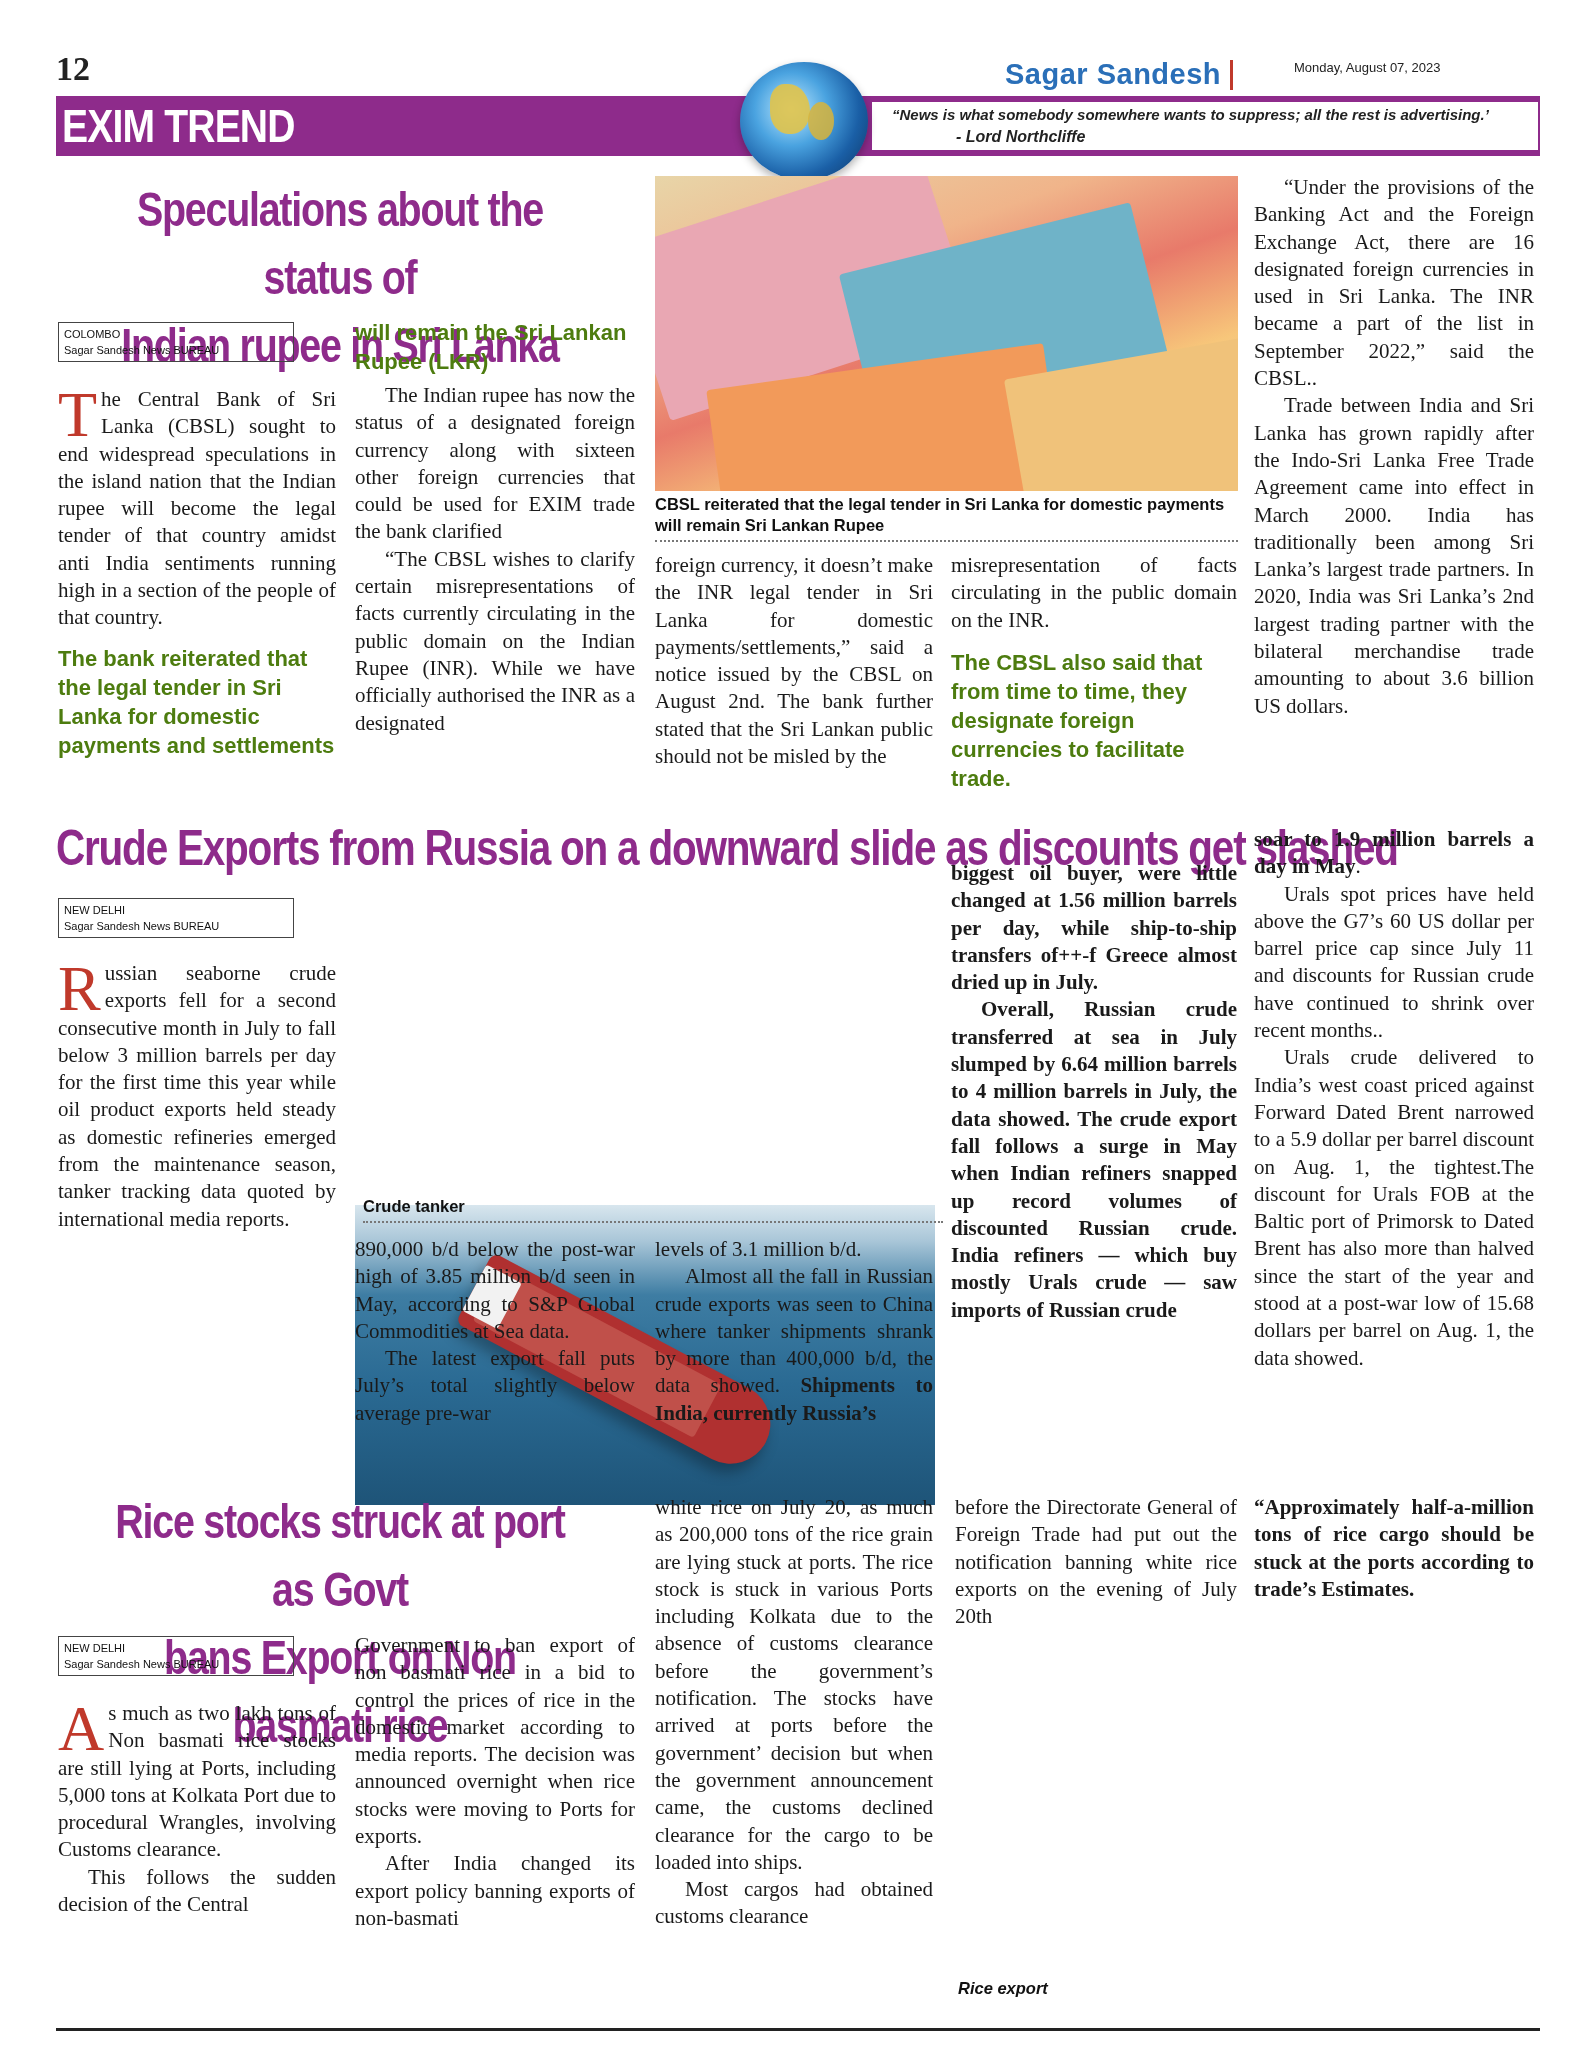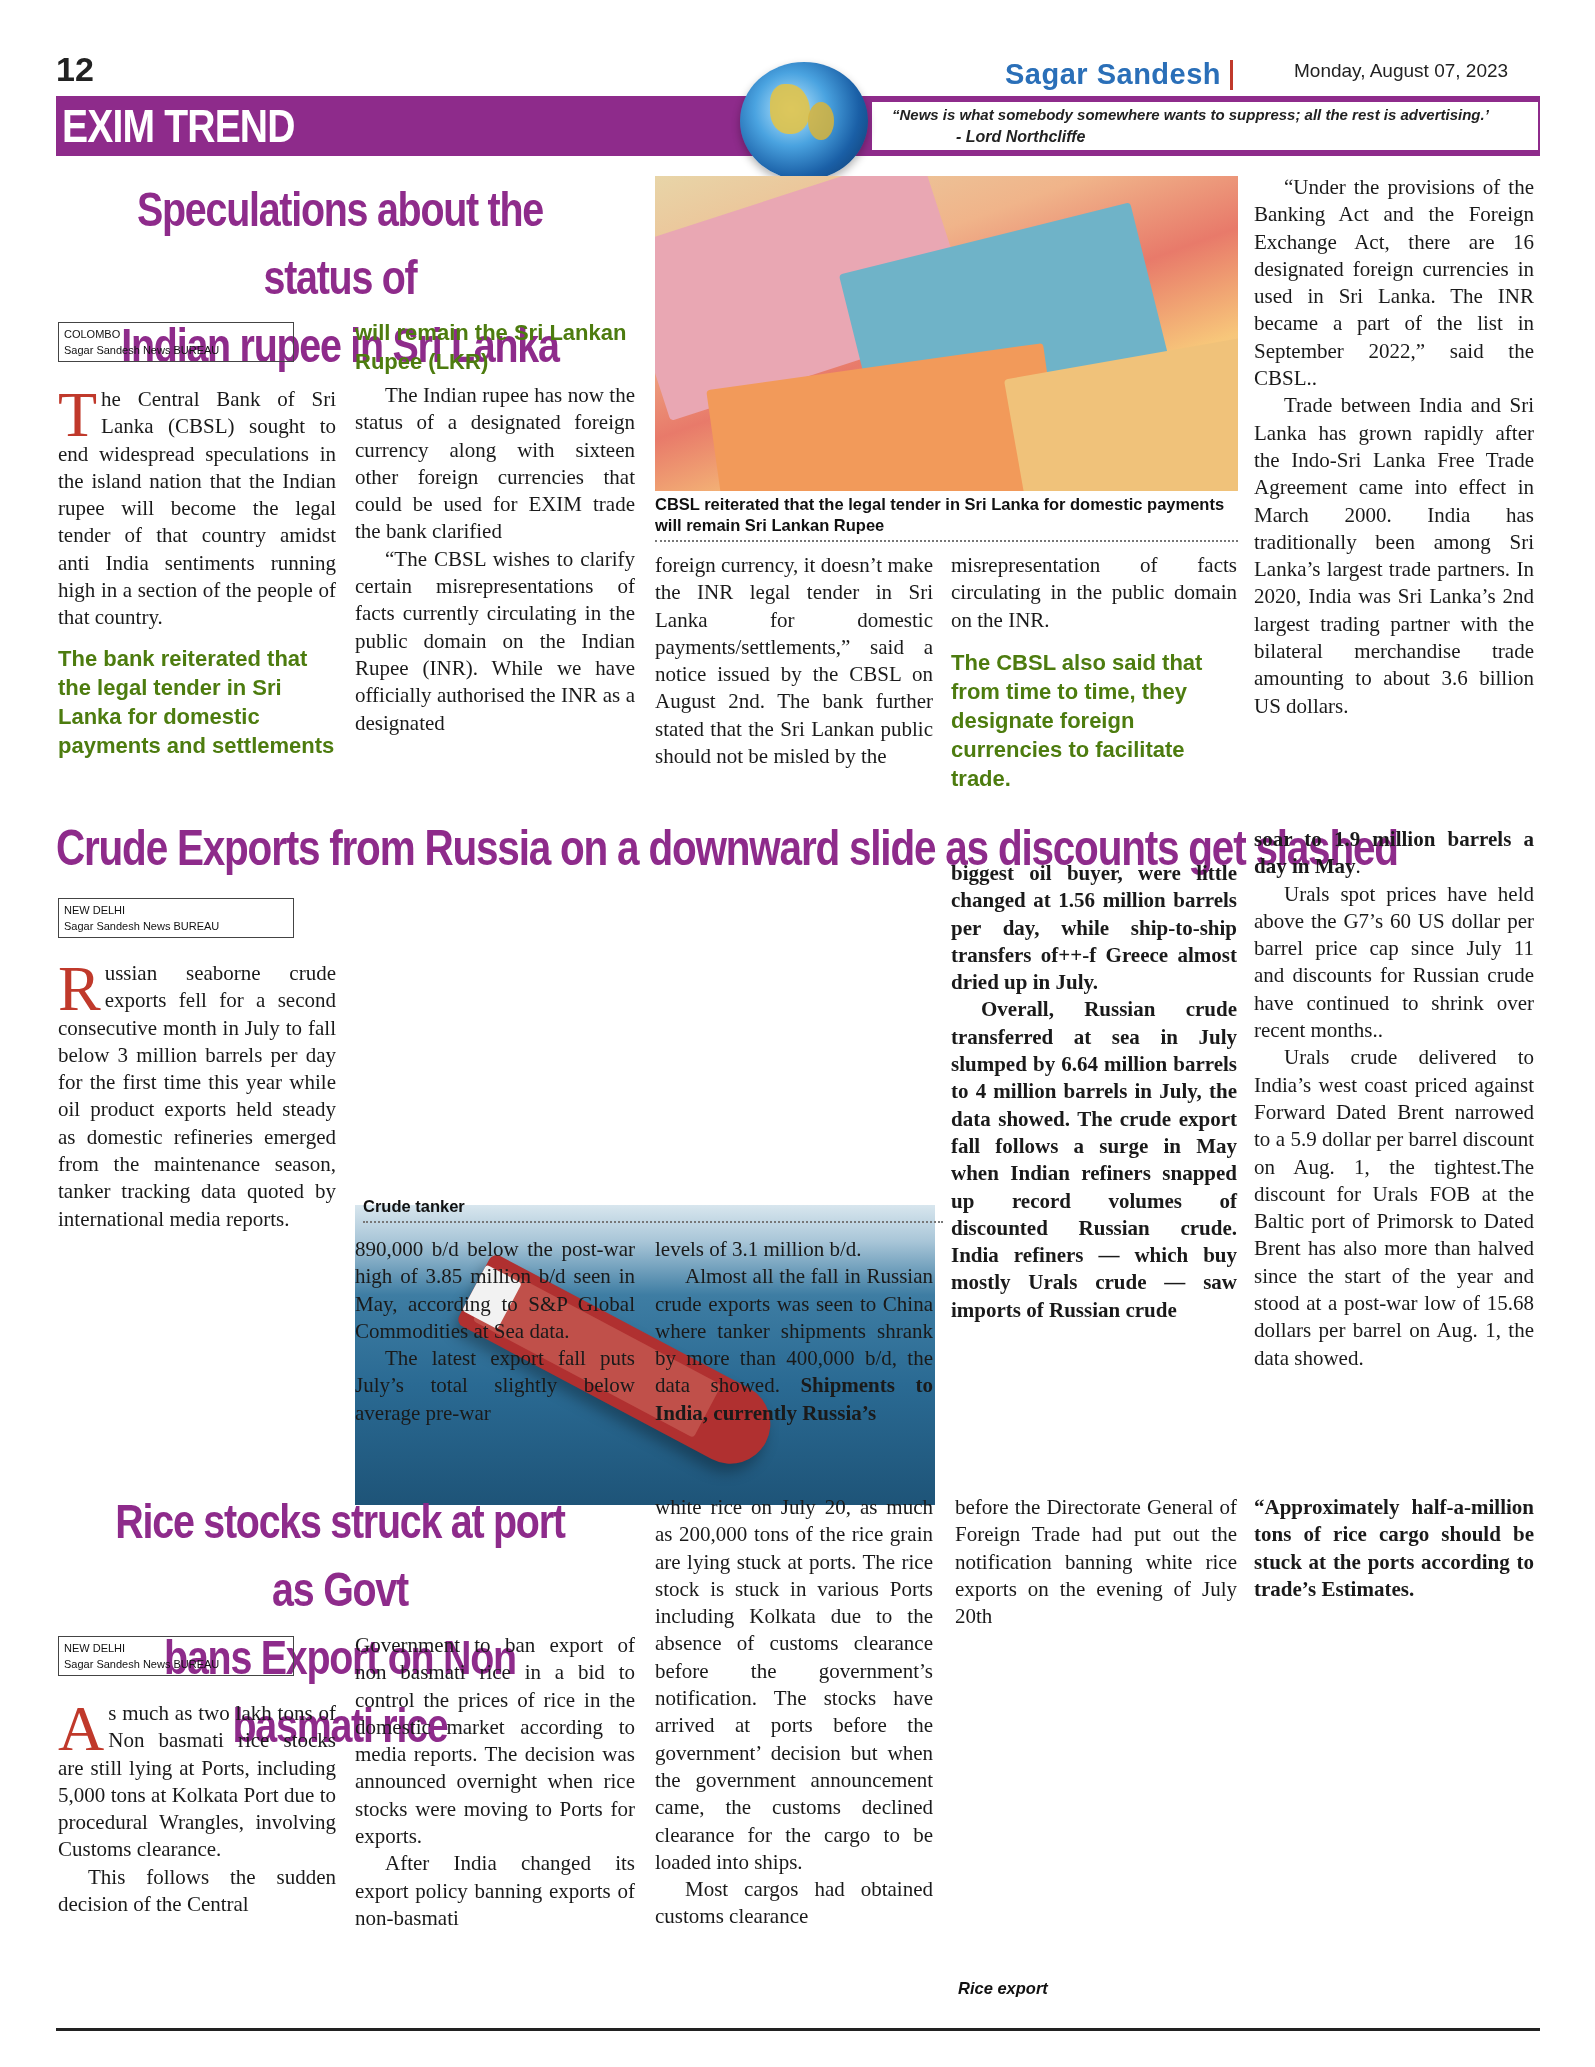--- a/index.html
+++ b/index.html
@@ -1,21 +1,21 @@
 <!DOCTYPE html>
 <html><head>
 <meta charset="utf-8">
 <style>
   * { box-sizing: border-box; margin: 0; padding: 0; }
   body { width: 1595px; height: 2067px; background: #ffffff; position: relative; overflow: hidden; font-family: "Liberation Serif", serif; color: #1a1a1a; }
   .abs { position: absolute; }
-  .pagenum { left: 56px; top: 50px; font-size: 34px; font-weight: bold; color: #222; font-family: Liberation Sans, sans-serif; }
+  .pagenum { left: 56px; top: 50px; font-size: 34px; font-weight: bold; color: #222; font-family: Liberation Serif, serif; }
   .brand { left: 1005px; top: 58px; font-size: 29px; font-weight: bold; color: #2a6fb8; font-family: "Liberation Sans", sans-serif; letter-spacing: 0.5px; }
   .brand-bar { left: 1230px; top: 60px; width: 3px; height: 30px; background: #c0392b; }
-  .date { left: 1294px; top: 60px; font-size: 19px; color: #222; font-family: "Liberation Sans", sans-serif; }
+  .date { left: 1294px; top: 60px; font-size: 13px; color: #222; font-family: "Liberation Sans", sans-serif; }
   .section-bar { left: 56px; top: 96px; width: 1484px; height: 60px; background: #8e2b8b; }
   .section-title { left: 62px; top: 96px; font-size: 46px; font-weight: bold; color: #fff; font-family: "Liberation Sans", sans-serif; letter-spacing: -1px; line-height: 60px; transform: scaleX(0.85); transform-origin: left; }
   .quote-box { left: 870px; top: 100px; width: 670px; height: 52px; background: #fff; border: 2px solid #8e2b8b; padding: 2px 14px 2px 20px; font-family: "Liberation Sans", sans-serif; font-style: italic; font-weight: bold; font-size: 15px; line-height: 22px; color: #222; }
   .quote-author { margin-left: 64px; font-size: 16px; }
   .globe { left: 740px; top: 62px; width: 128px; height: 118px; border-radius: 50%; background: radial-gradient(circle at 40% 40%, #bfe9ff 0%, #4aa3e0 35%, #1a5fa6 65%, #0d3360 100%); box-shadow: 0 4px 8px rgba(0,0,0,0.3); }
   .globe::before { content: ""; position: absolute; left: 30px; top: 22px; width: 40px; height: 50px; border-radius: 40% 60% 50% 50%; background: #e0c34a; opacity: 0.9; }
   .globe::after { content: ""; position: absolute; left: 68px; top: 40px; width: 26px; height: 38px; border-radius: 50%; background: #d8b43a; opacity: 0.85; }
 
   .headline { color: #8e2b8b; font-family: "Liberation Sans", sans-serif; font-weight: bold; text-align: center; letter-spacing: -1.5px; transform: scaleX(0.82); }
   .h1 { left: 40px; top: 176px; width: 600px; font-size: 48px; line-height: 68px; transform-origin: center; }

